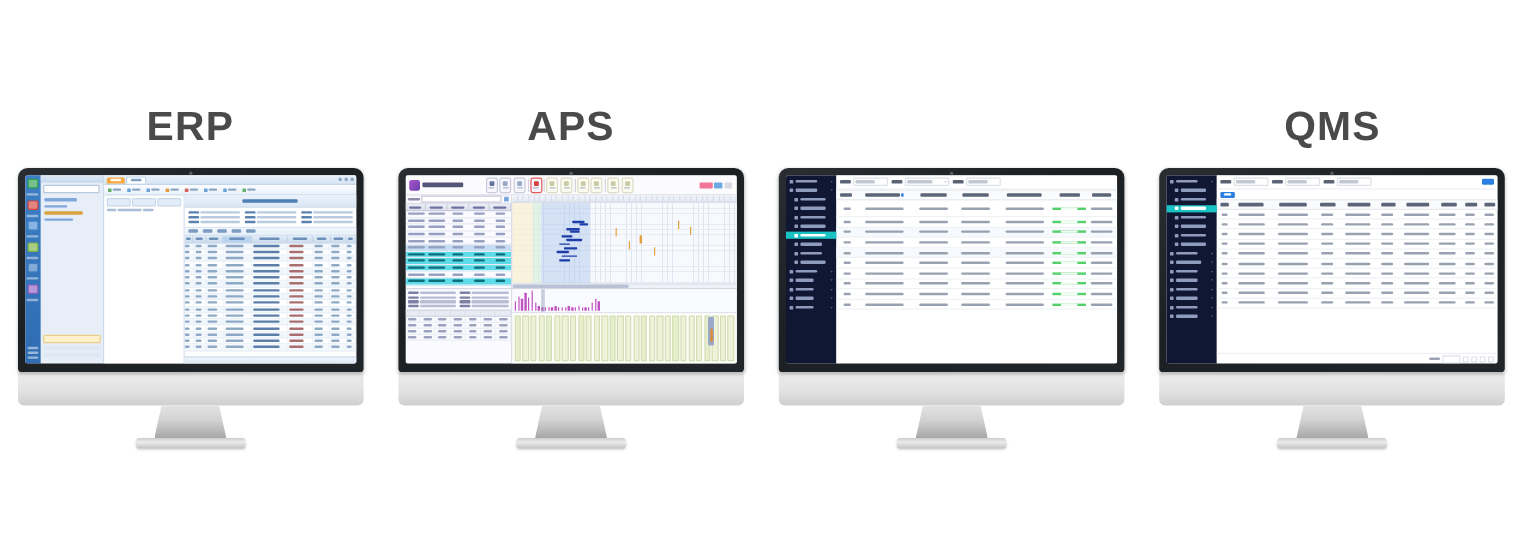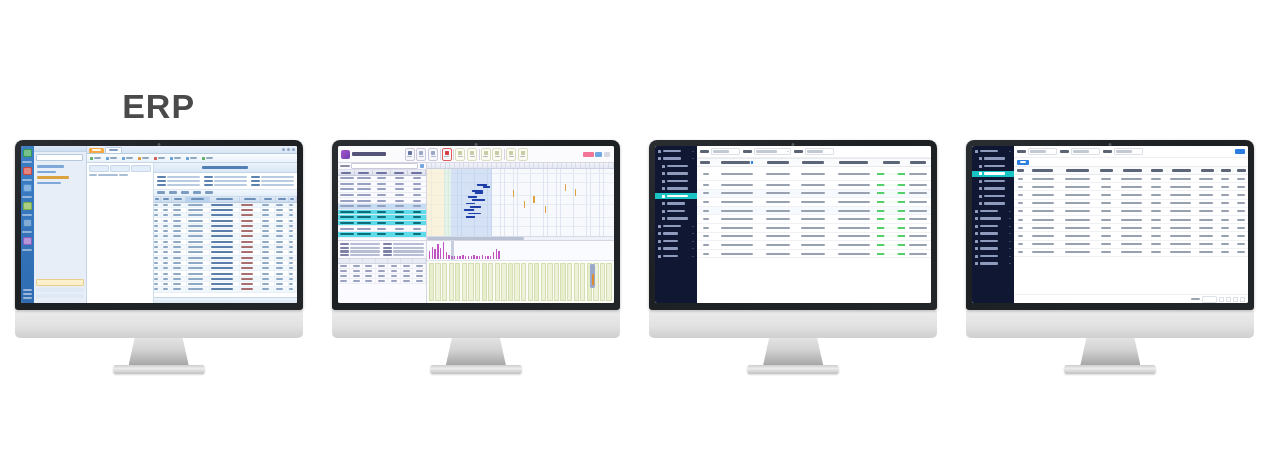--- a/index.html
+++ b/index.html
@@ -976,20 +976,21 @@
           </div>
         </div>
       </div>
       <div class="chin"></div>
       <div class="neck"></div>
       <div class="foot"></div>
     </div>
   </div>
 
   <div class="unit">
+    <div class="caption">APS</div>
     <div class="monitor">
       <div class="bezel">
         <div class="screen">
           <div class="aps">
 
             <div class="aps-top">
               <div class="aps-logo">
                 <div class="mark"></div>
                   <s></s>
               </div>
@@ -1901,20 +1902,21 @@
           </div>
         </div>
       </div>
       <div class="chin"></div>
       <div class="neck"></div>
       <div class="foot"></div>
     </div>
   </div>
 
   <div class="unit">
+    <div class="caption">QMS</div>
     <div class="monitor">
       <div class="bezel">
         <div class="screen">
           <div class="dk">
             <div class="dk-side" id="qms-side">
                 <div class="dk-it">
                   <i></i>
                   <s class="w2"></s>
                   <div class="car"></div>
                 </div>

